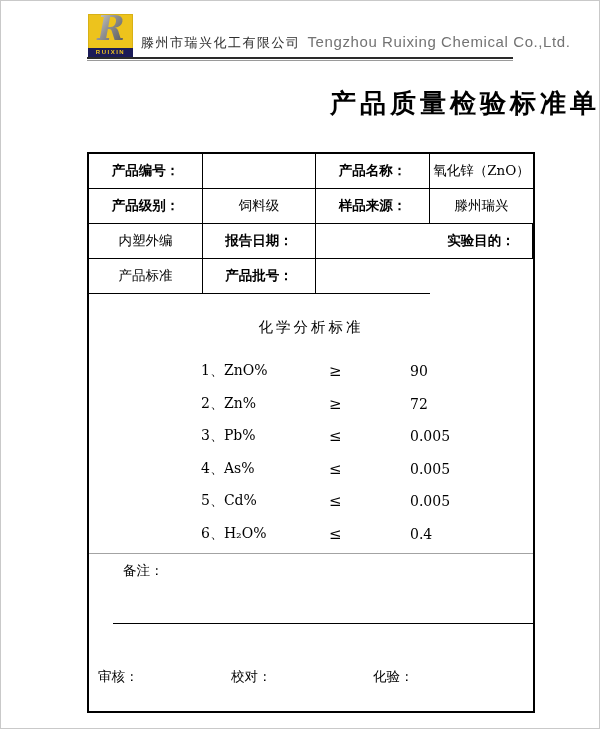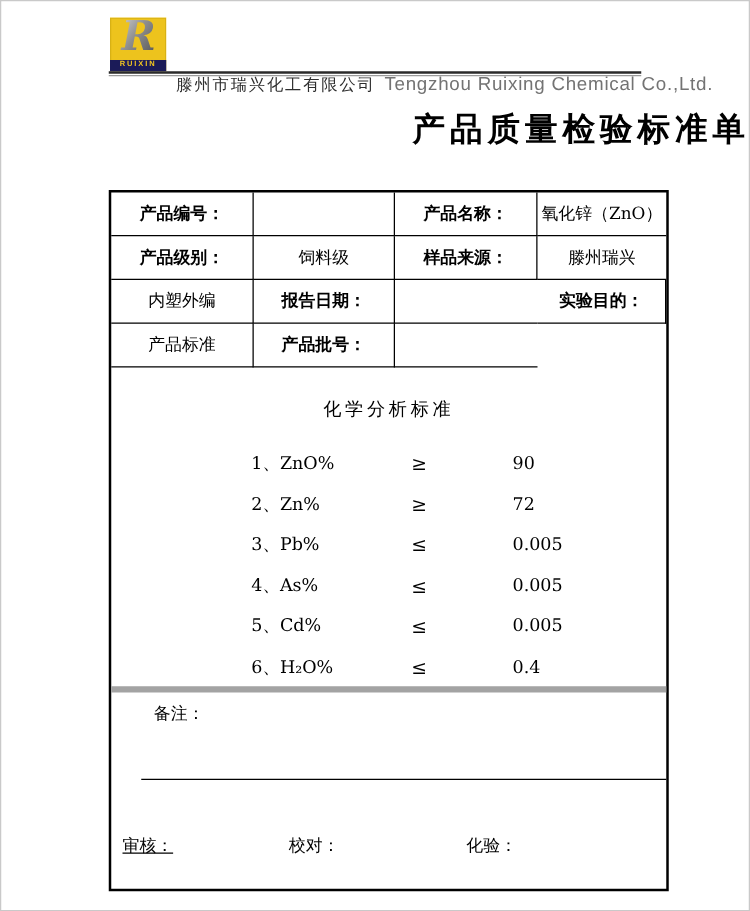--- a/index.html
+++ b/index.html
@@ -32,21 +32,21 @@
     font-size:6px; font-weight:bold; letter-spacing:1.5px;
     line-height:9px; text-align:center;
   }
   .company-line {
     position:absolute; left:141px; top:33px;
     white-space:nowrap;
     display:flex; align-items:baseline;
   }
   .company-cn {
     font-family:"DejaVu Serif", serif;
-    font-size:13px; color:#2e2e2e; letter-spacing:1.5px;margin-top:26px;
+    font-size:13px; color:#2e2e2e; letter-spacing:1.5px;
   }
   .company-en {
     font-size:15px; font-weight:normal; color:#737373;
     letter-spacing:0.6px; margin-left:7px;
   }
   .header-rule {
     position:absolute; left:87px; top:57px; width:426px; height:1px;
     border-top:2px solid #2a2a2a;
     border-bottom:1px solid #9a9a9a;
   }
@@ -76,21 +76,21 @@
     border-bottom:1px solid #000;
     display:flex; align-items:center; justify-content:center;
     overflow:hidden; white-space:nowrap;font-family:Liberation Serif, serif;
   }
   .cell.last-col { border-right:none; }
   .cell.lbl { font-weight:bold; font-size:13.5px; }
   .cell.val { font-family:"DejaVu Serif", serif; font-size:13.5px; }
 
   .chem {
     height:260px; box-sizing:border-box;
-    border-bottom:5px solid #a3a3a3;
+    border-bottom:1px solid #a3a3a3;
   }
   .chem-heading {
     padding-top:24px;
     text-align:center;
     font-family:"DejaVu Serif", serif;
     font-size:14.5px; letter-spacing:3px;
   }
   .chem-items { margin-top:18px; }
   .chem-row {
     display:grid;
@@ -111,21 +111,21 @@
     font-size:13.5px;
     margin-left:24px;
   }
 
   .signoff {
     height:87px; position:relative;
     font-family:"DejaVu Serif", serif;
     font-size:13.5px;
   }
   .signoff span { position:absolute; top:44px; }
-  .signoff .s1 { left:9px;text-decoration:underline; }
+  .signoff .s1 { left:9px; }
   .signoff .s2 { left:142px; }
   .signoff .s3 { left:284px; }
 </style>
 </head>
 <body>
 
 <div class="page-frame"></div>
 
 <div class="logo">
   <div class="logo-r-wrap">

